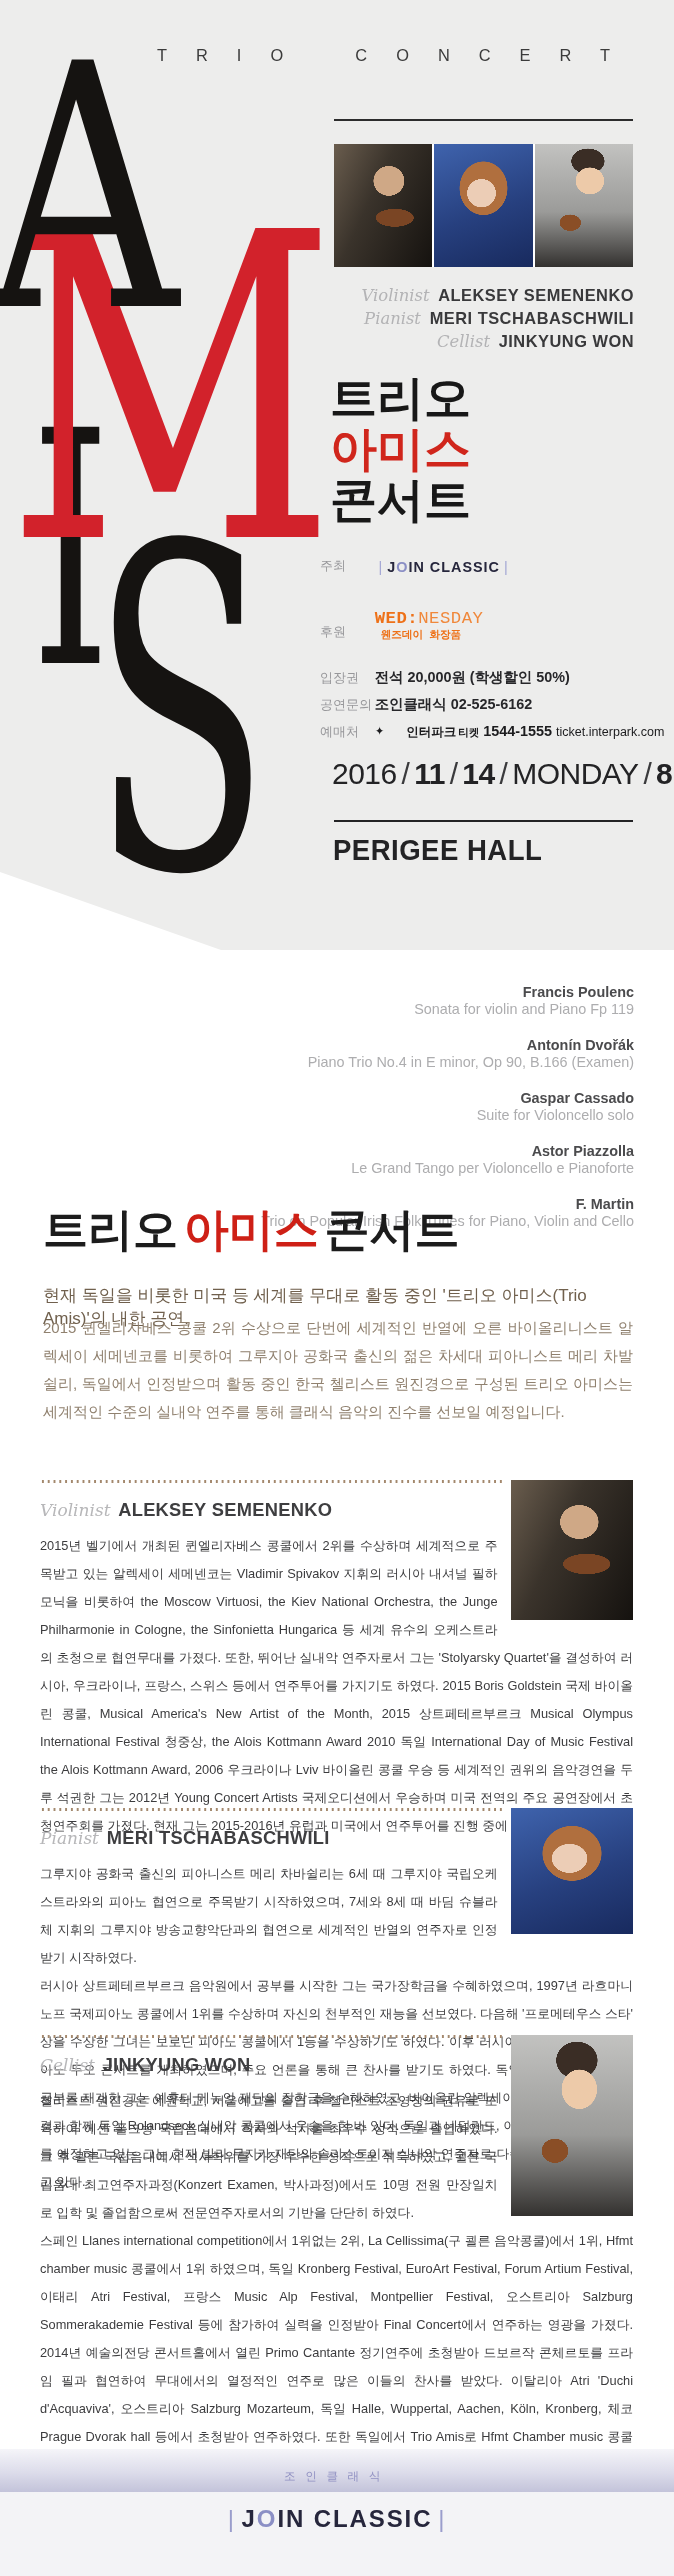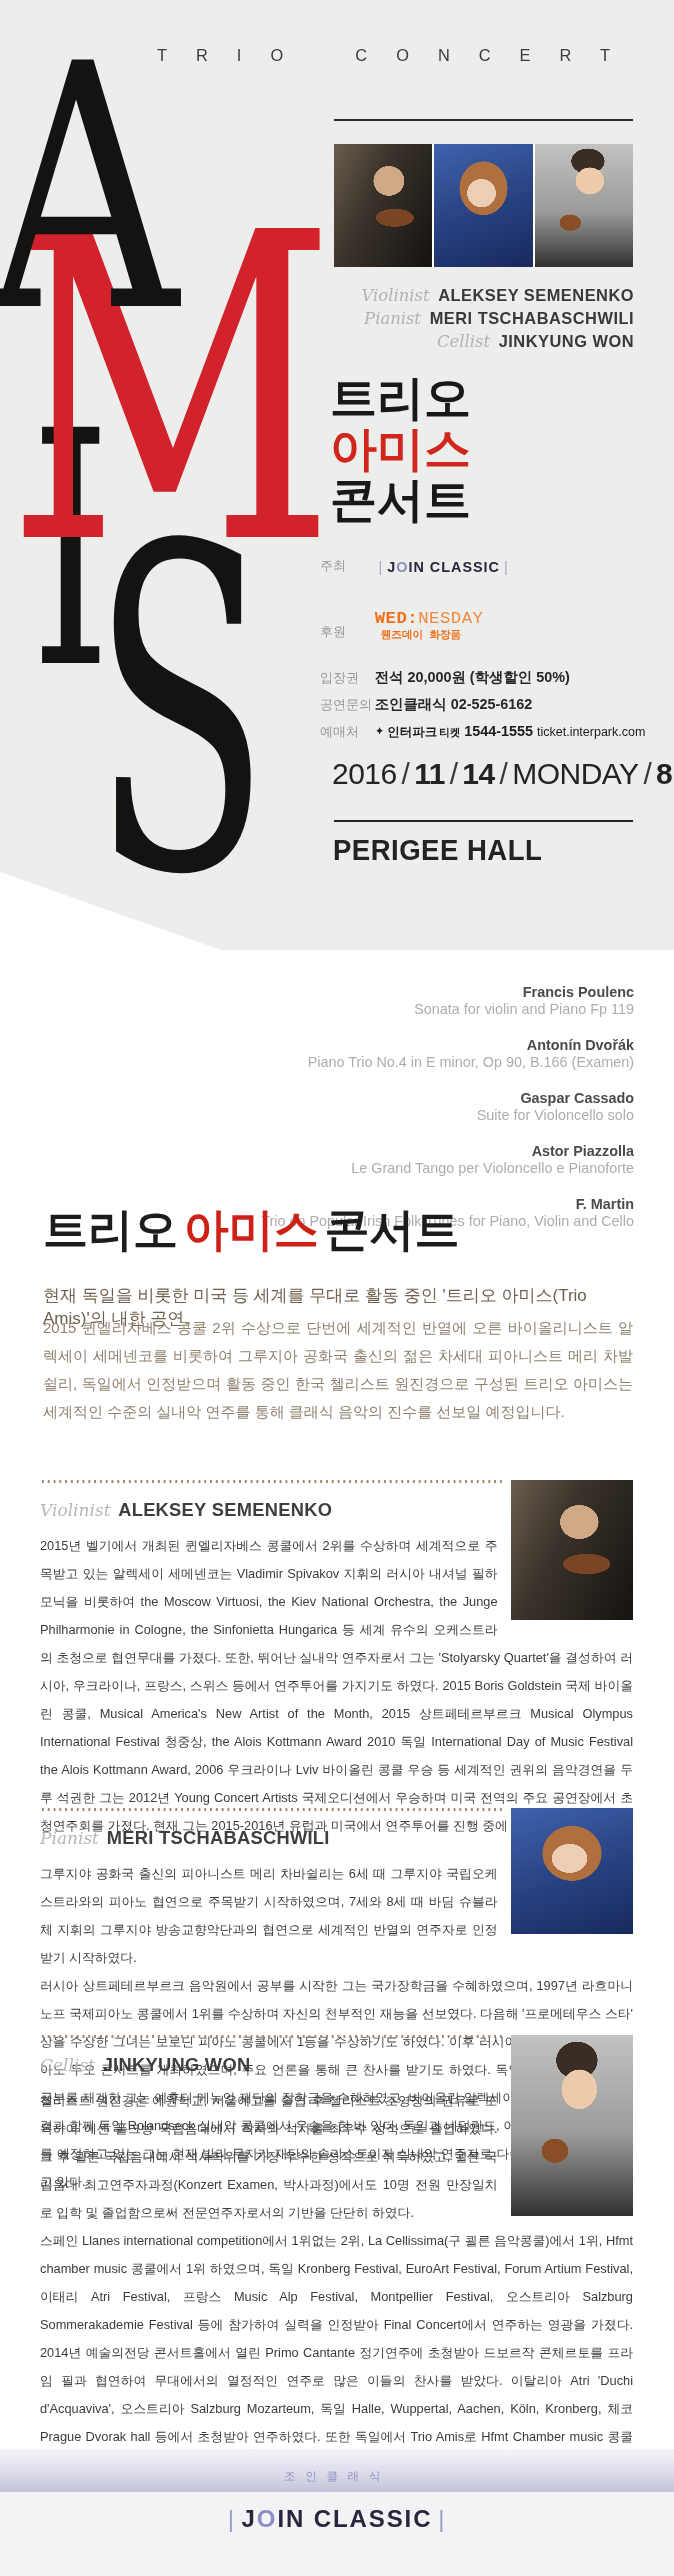--- a/index.html
+++ b/index.html
@@ -61,21 +61,21 @@
   .r-boo{top:722px;}
   .jclogo{letter-spacing:1px;font-size:14.4px;font-weight:700;color:#26263c;}
   .jclogo .bar{color:#a3a6d4;font-weight:400;padding:0 3.9px;}
   .jclogo .o{color:#8b8fc5;}
   .wed{line-height:1;font-family:Liberation Mono, monospace;}
   .wed .w1{font-size:17.3px;font-weight:800;color:#ee7118;letter-spacing:0.5px;}
   .wed .w2{font-size:17.3px;font-weight:400;color:#f0883b;letter-spacing:0.5px;}
   .wed .sub{font-size:10.6px;font-weight:700;color:#ee7118;margin-top:2.9px;margin-left:6px;}
   .ival{font-size:14.4px;font-weight:700;color:#27272a;}
   .boo .ico{display:inline-block;color:#1c1c1e;font-size:11.6px;margin-right:2.9px;transform:translateY(-1px);}
-  .boo .brand{font-size:12.5px;font-weight:700;color:#1c1c1e;}
+  .boo .brand{font-size:12.5px;font-weight:700;color:#1c1c1e;margin-left:19px;}
   .boo .tk{font-size:10.6px;font-weight:700;color:#1c1c1e;margin:0 3.9px 0 1.9px;}
   .boo .ph{font-size:14.4px;font-weight:700;color:#1c1c1e;}
   .boo .url{font-size:12.5px;font-weight:400;color:#1c1c1e;margin-left:3.9px;}
 
   
   .dateline{position:absolute;left:332px;top:757px;font-size:30px;color:#232325;white-space:nowrap;letter-spacing:-0.5px;}
   .dateline .b{font-weight:700;}
   .dateline .sl{font-weight:300;color:#3a3a3c;margin:0 4.8px;}
   .date-rule{position:absolute;left:334px;top:820px;width:299px;height:2.4px;background:#232325;}
   .venue{position:absolute;left:333px;top:834px;font-size:29px;font-weight:700;color:#232325;

